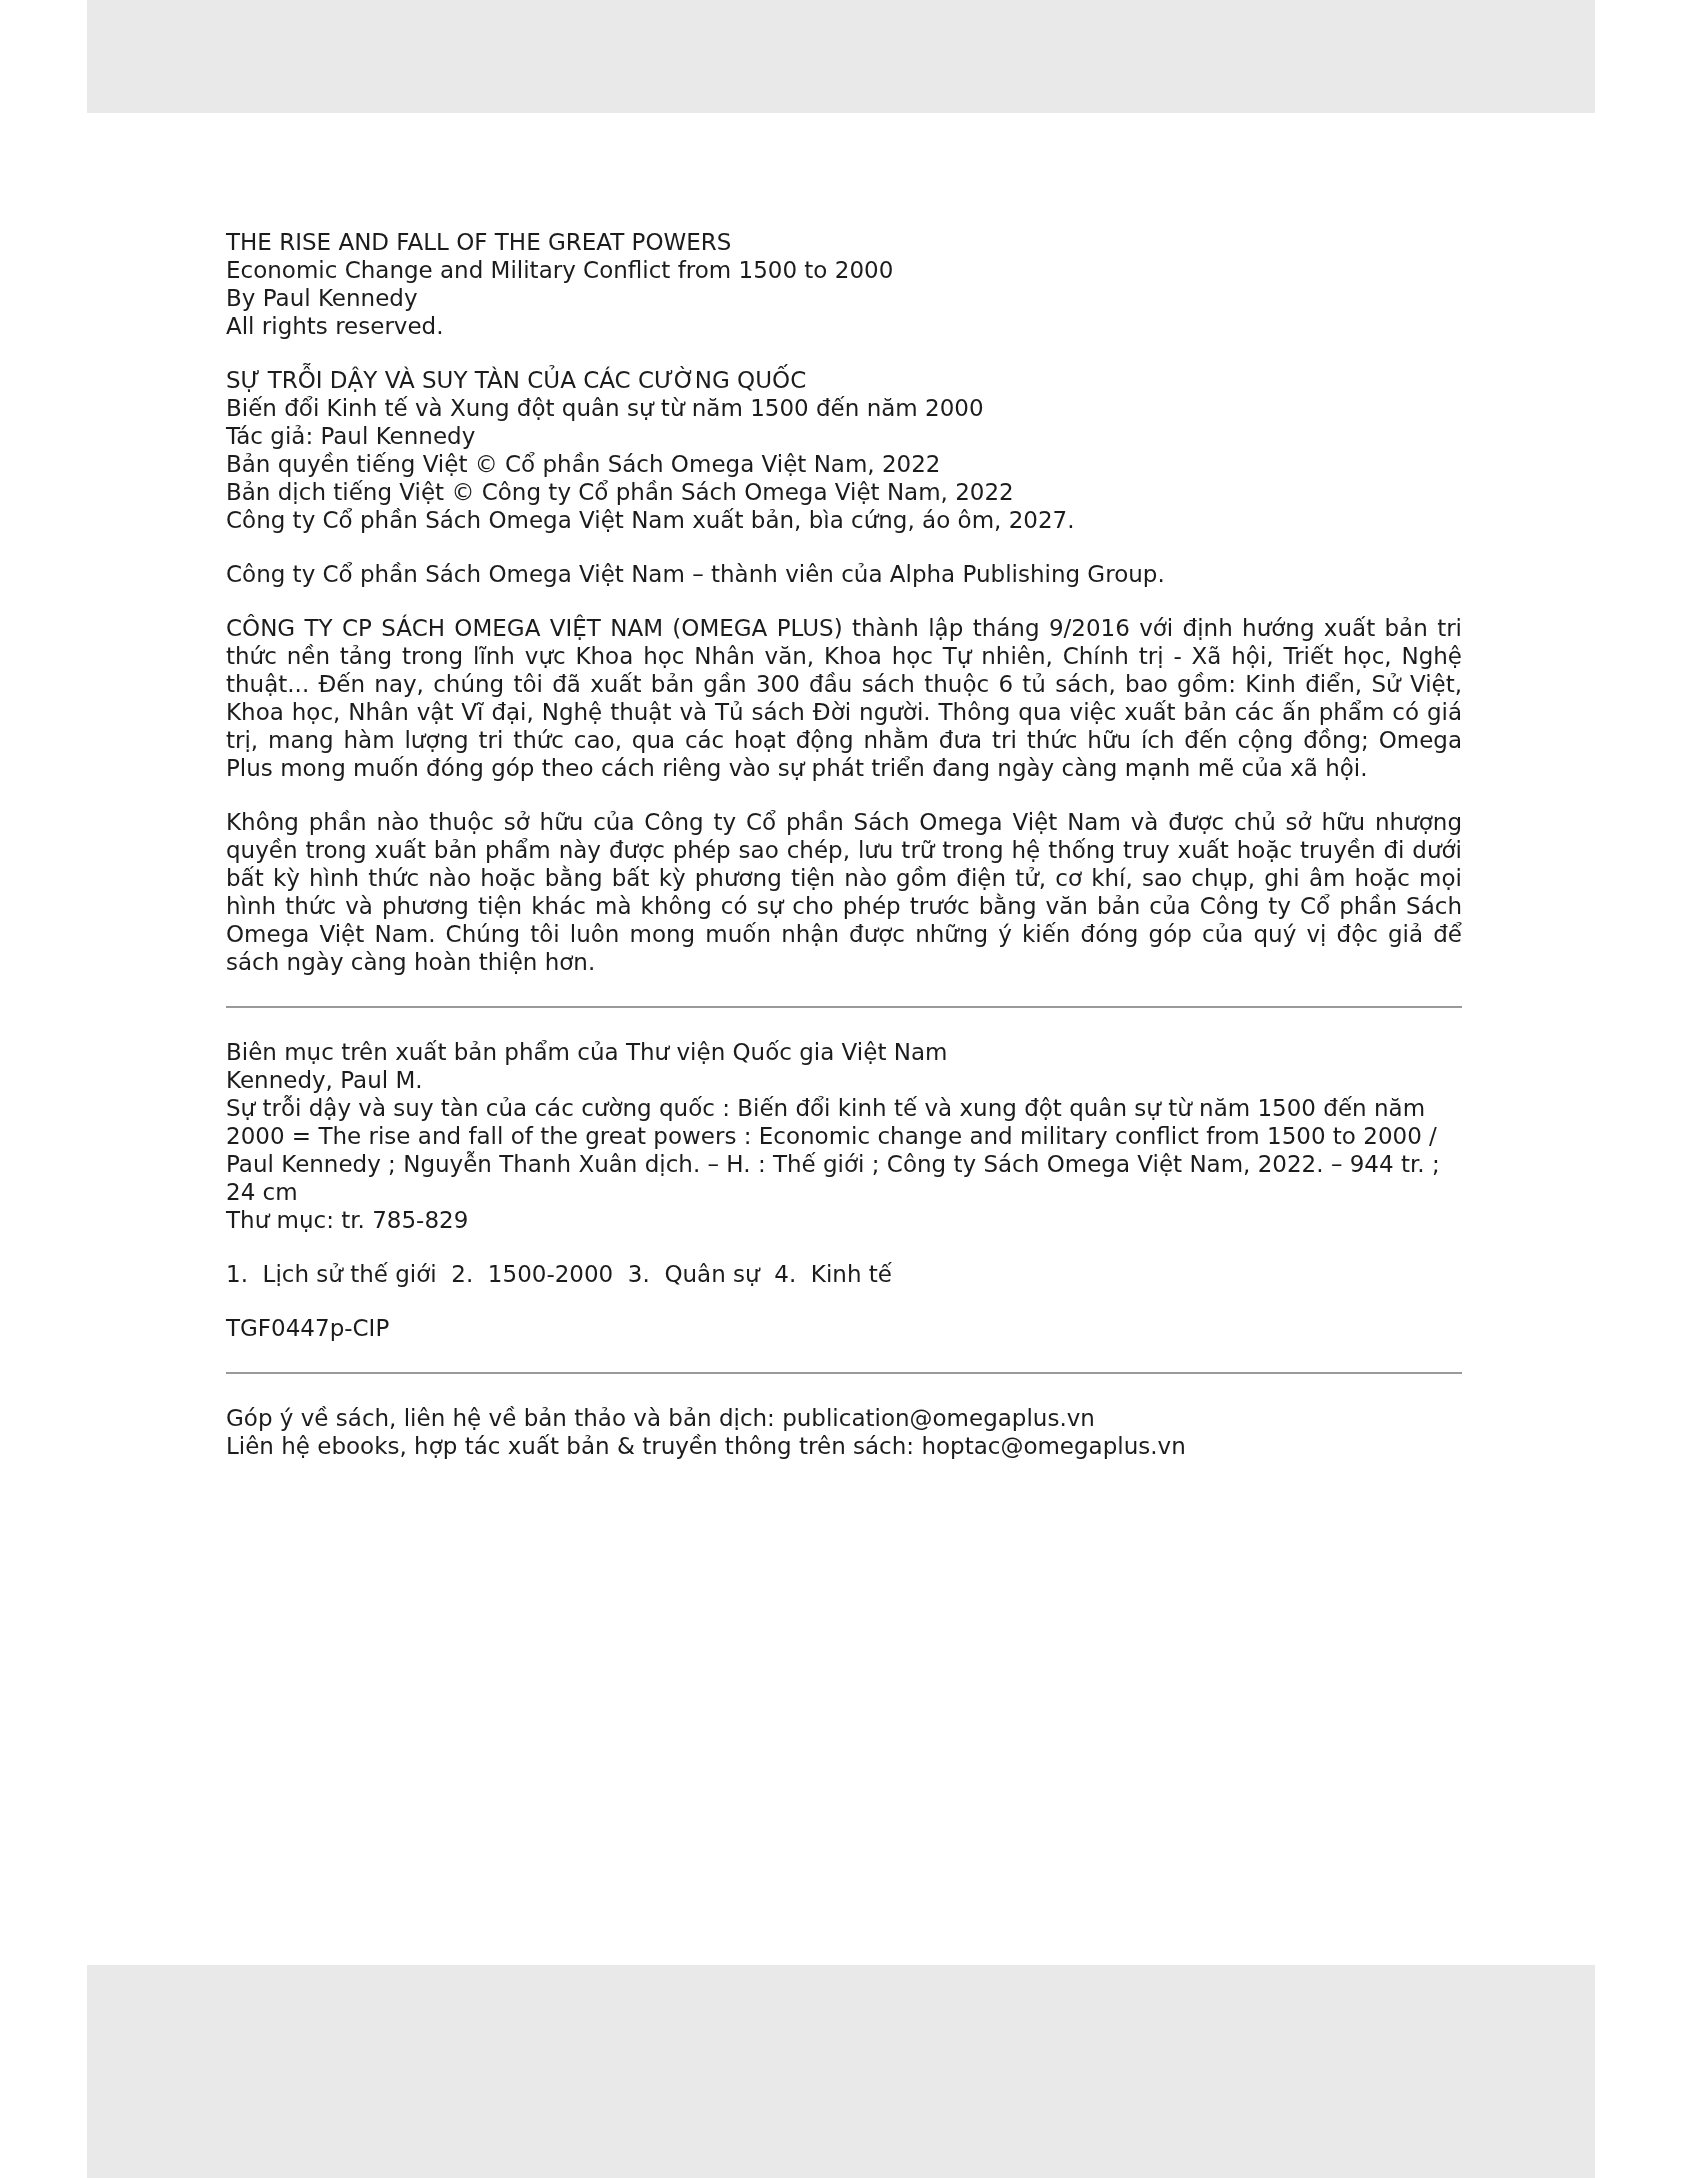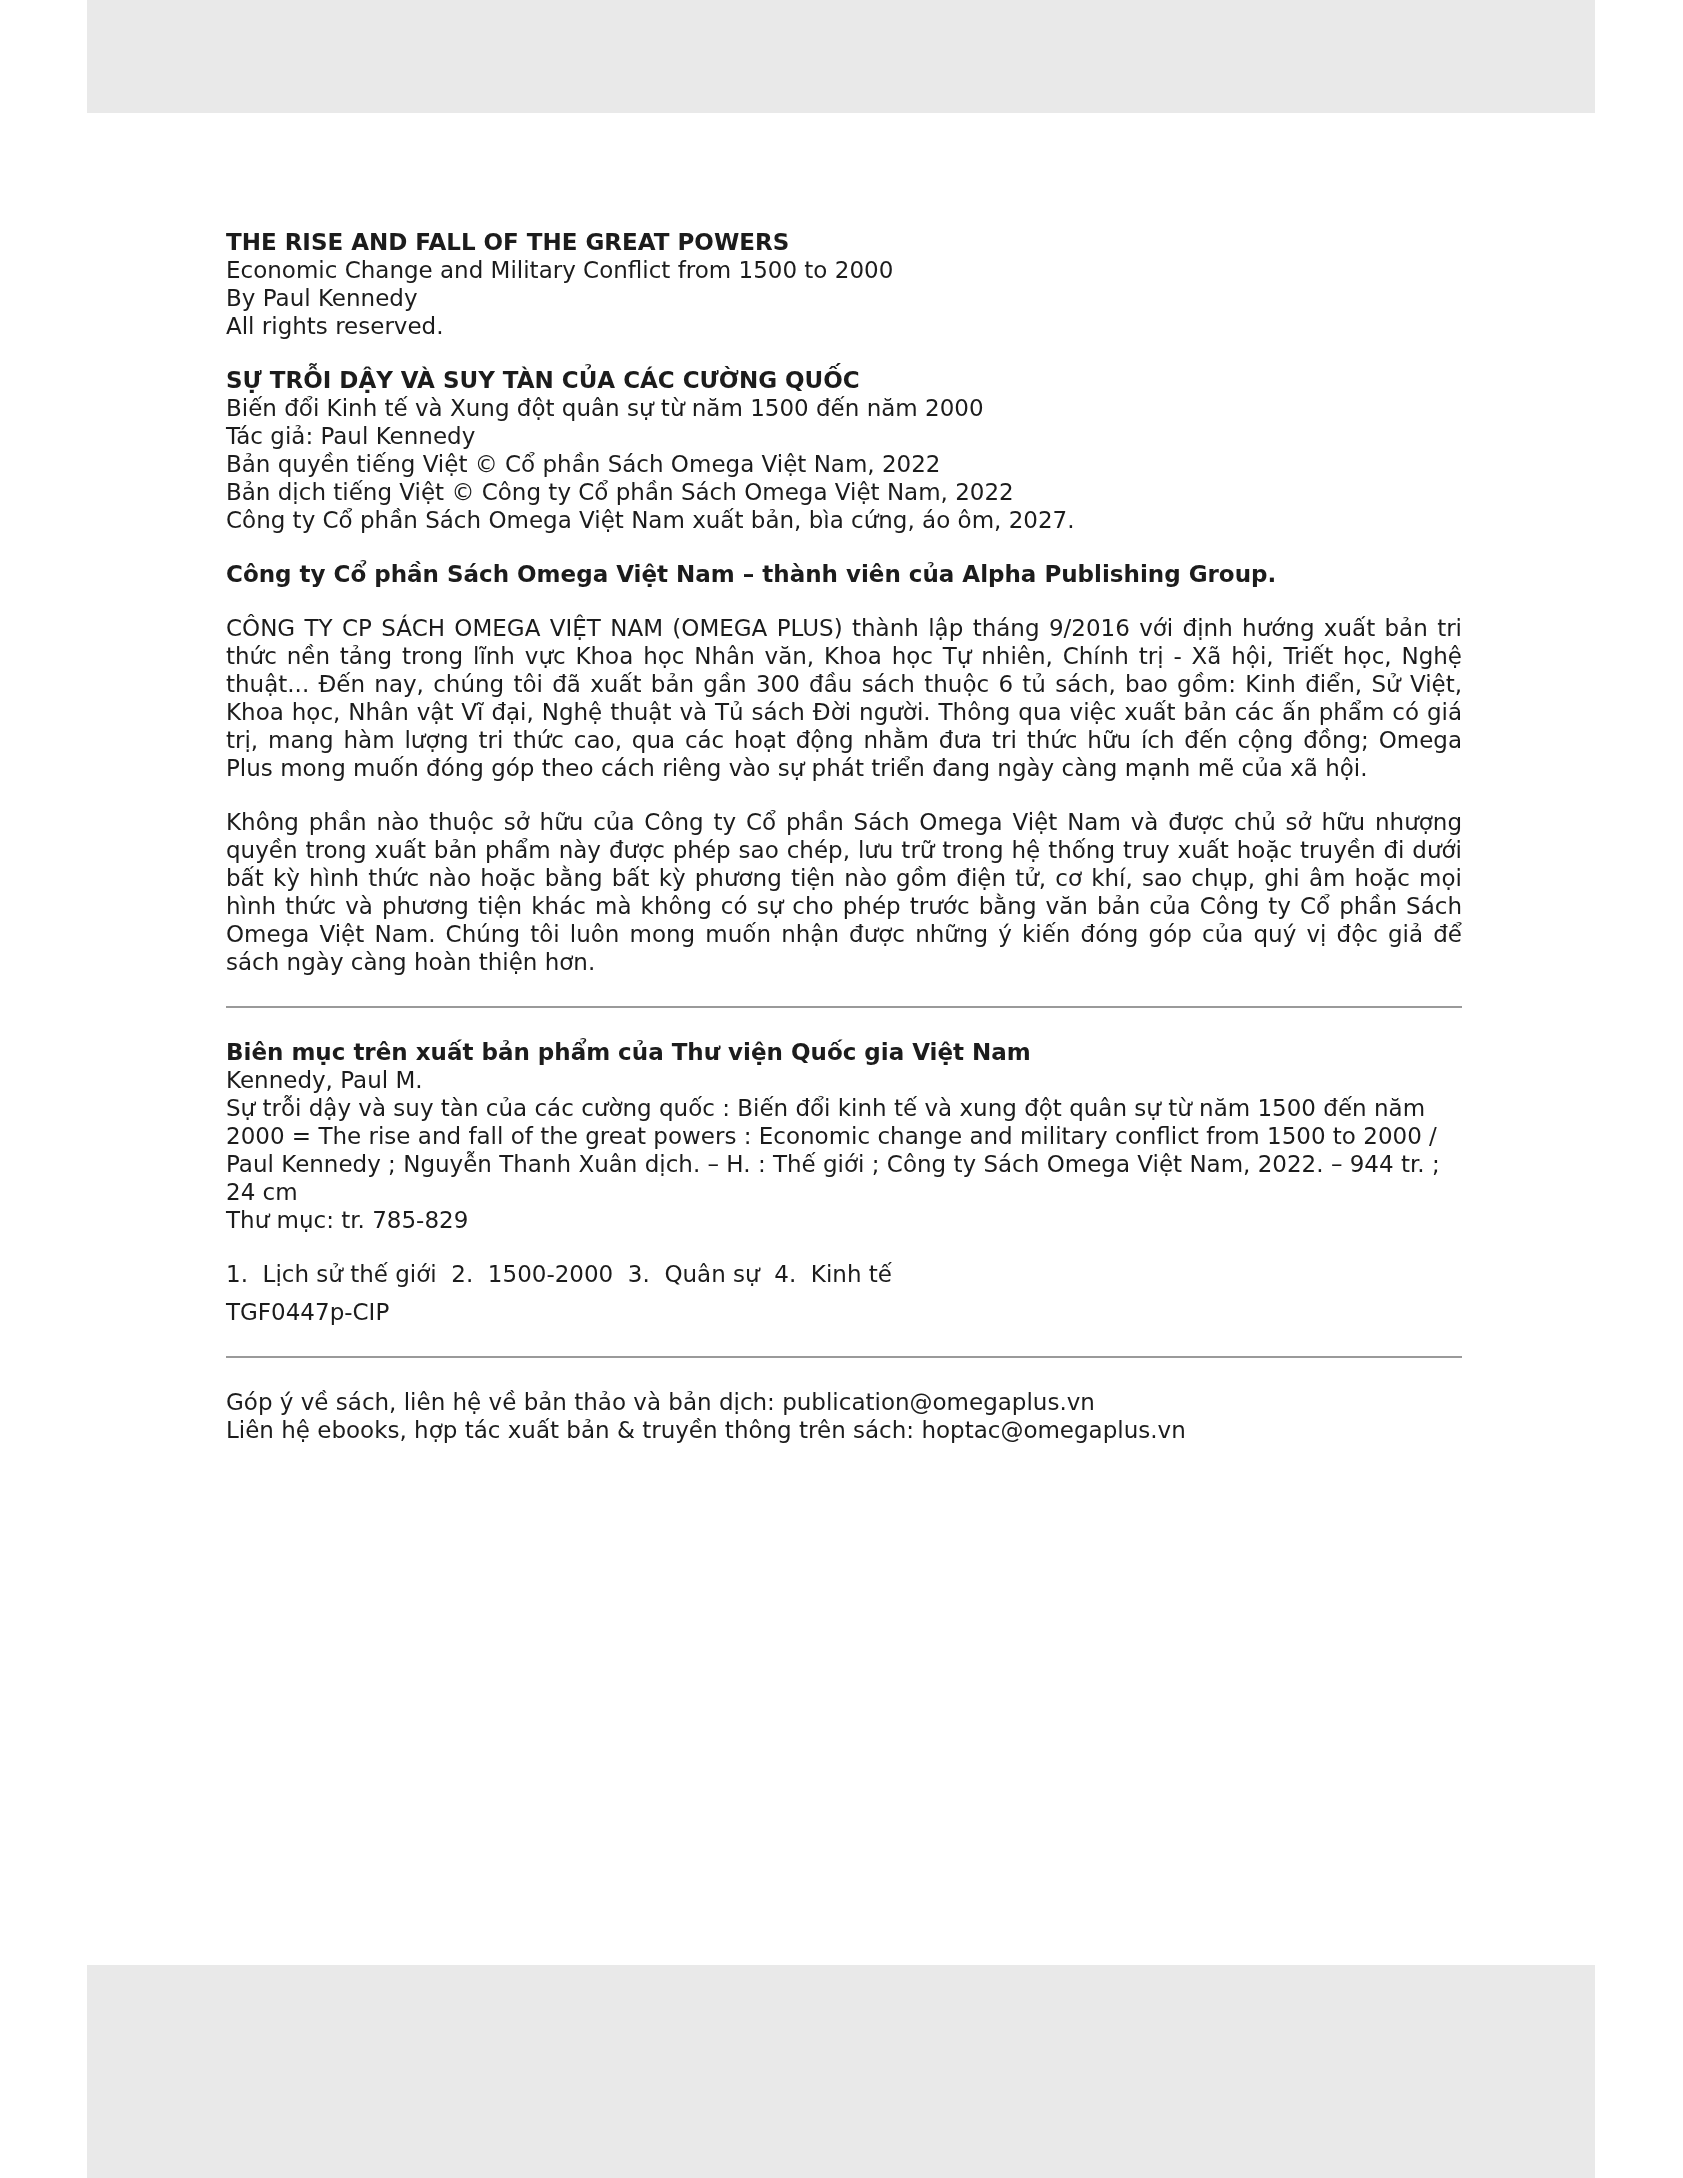--- a/index.html
+++ b/index.html
@@ -23,31 +23,31 @@
 
   .content {
     position: absolute;
     left: 226px;
     top: 228px;
     width: 1236px;
     font-size: 23px;
     line-height: 28px;
   }
   .line { display: block; }
-  .bold { font-weight: bold; }
+  .bold { font-weight: normal; }
   section { margin-bottom: 26px; }
   p.just { text-align: justify; }
   .rule {
     border: none;
     border-top: 2px solid #9a9a9a;
     height: 0;
     margin: 30px 0;
   }
   .pre { white-space: pre-wrap; }
-  .mt-sm { margin-top: 10px; }
+  .mt-sm { margin-top: 26px; }
   .mt-xs { margin-top: 4px; }
 </style>
 </head>
 <body>
 
 <div class="page-band top"></div>
 
 <div class="content">
 
   <section>

